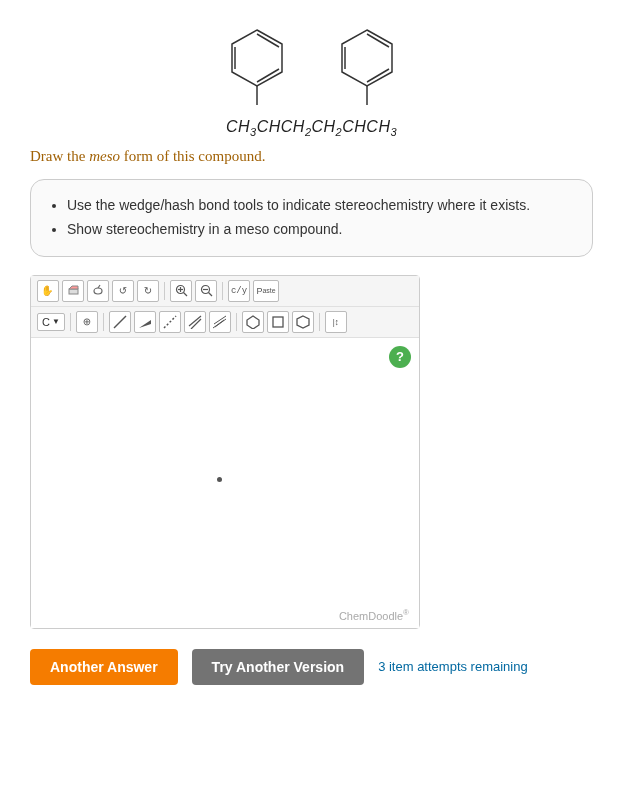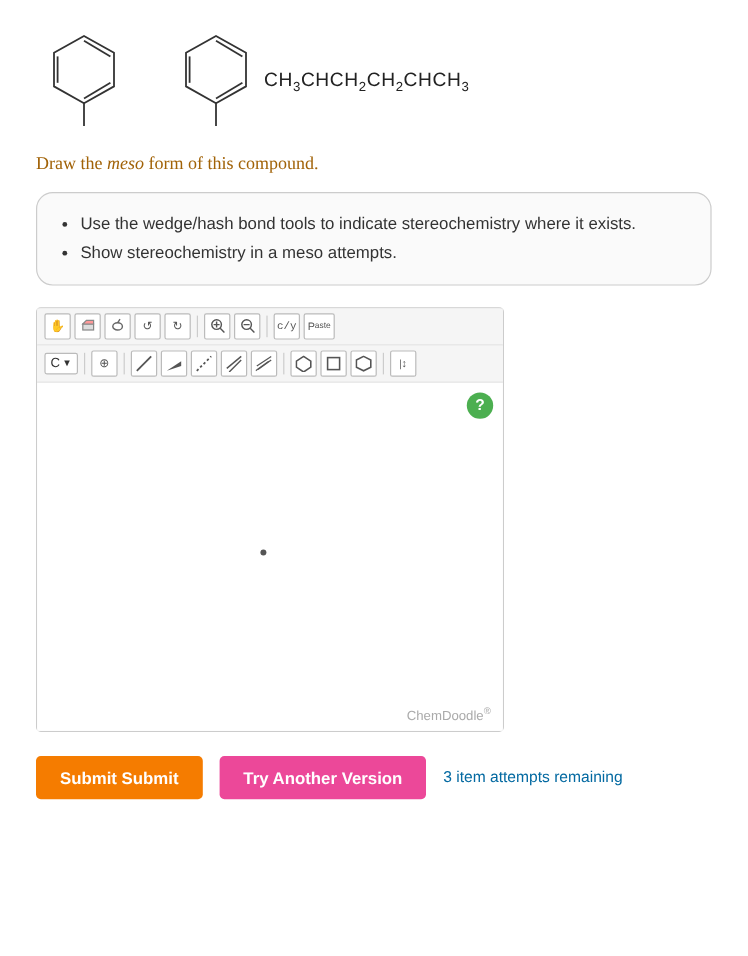--- a/index.html
+++ b/index.html
@@ -7,23 +7,24 @@
       font-family: Georgia, 'Times New Roman', serif;
       background: #fff;
       color: #333;
       width: 623px;
       min-height: 797px;
       padding: 20px 30px;
     }
 
     .compound-image {
       display: flex;
-      flex-direction: row;
+      flex-direction: column;
       align-items: center;
       margin-bottom: 10px;
+      font-style: italic;
     }
 
     .benzene-rings {
       display: flex;
       gap: 30px;
       margin-bottom: 4px;
     }
 
     .benzene-ring svg {
       width: 80px;
@@ -192,21 +193,21 @@
       border: none;
       padding: 10px 20px;
       font-size: 14px;
       font-weight: bold;
       border-radius: 4px;
       cursor: pointer;
       font-family: Arial, sans-serif;
     }
 
     .btn-another {
-      background: #ec4899;
+      background: #737373;
       color: #fff;
       border: none;
       padding: 10px 20px;
       font-size: 14px;
       font-weight: bold;
       border-radius: 4px;
       cursor: pointer;
       font-family: Arial, sans-serif;
     }
 
@@ -250,21 +251,21 @@
   </div>
 </div>
 
 <p class="question-text">
   <span>Draw the </span><em>meso</em><span> form of this compound.</span>
 </p>
 
 <div class="instructions-box">
   <ul>
     <li>Use the wedge/hash bond tools to indicate stereochemistry where it exists.</li>
-    <li>Show stereochemistry in a meso attempts.</li>
+    <li>Show stereochemistry in a meso compound.</li>
   </ul>
 </div>
 
 <div class="chemdoodle-container">
 
   <div class="chemdoodle-toolbar-top">
 
     <div class="tool-btn" title="Hand">✋</div>
 
     <div class="tool-btn" title="Eraser">
@@ -377,16 +378,16 @@
   <div class="chemdoodle-canvas">
     <div class="help-btn">?</div>
     <div class="canvas-dot"></div>
     <div class="chemdoodle-watermark">
       <span>ChemDoodle</span><sup>®</sup>
     </div>
   </div>
 </div>
 
 <div class="action-row">
-  <button class="btn-submit">Submit Submit</button>
+  <button class="btn-submit">Another Answer</button>
   <button class="btn-another">Try Another Version</button>
   <span class="attempts-text">3 item attempts remaining</span>
 </div>
 
 </body></html>

